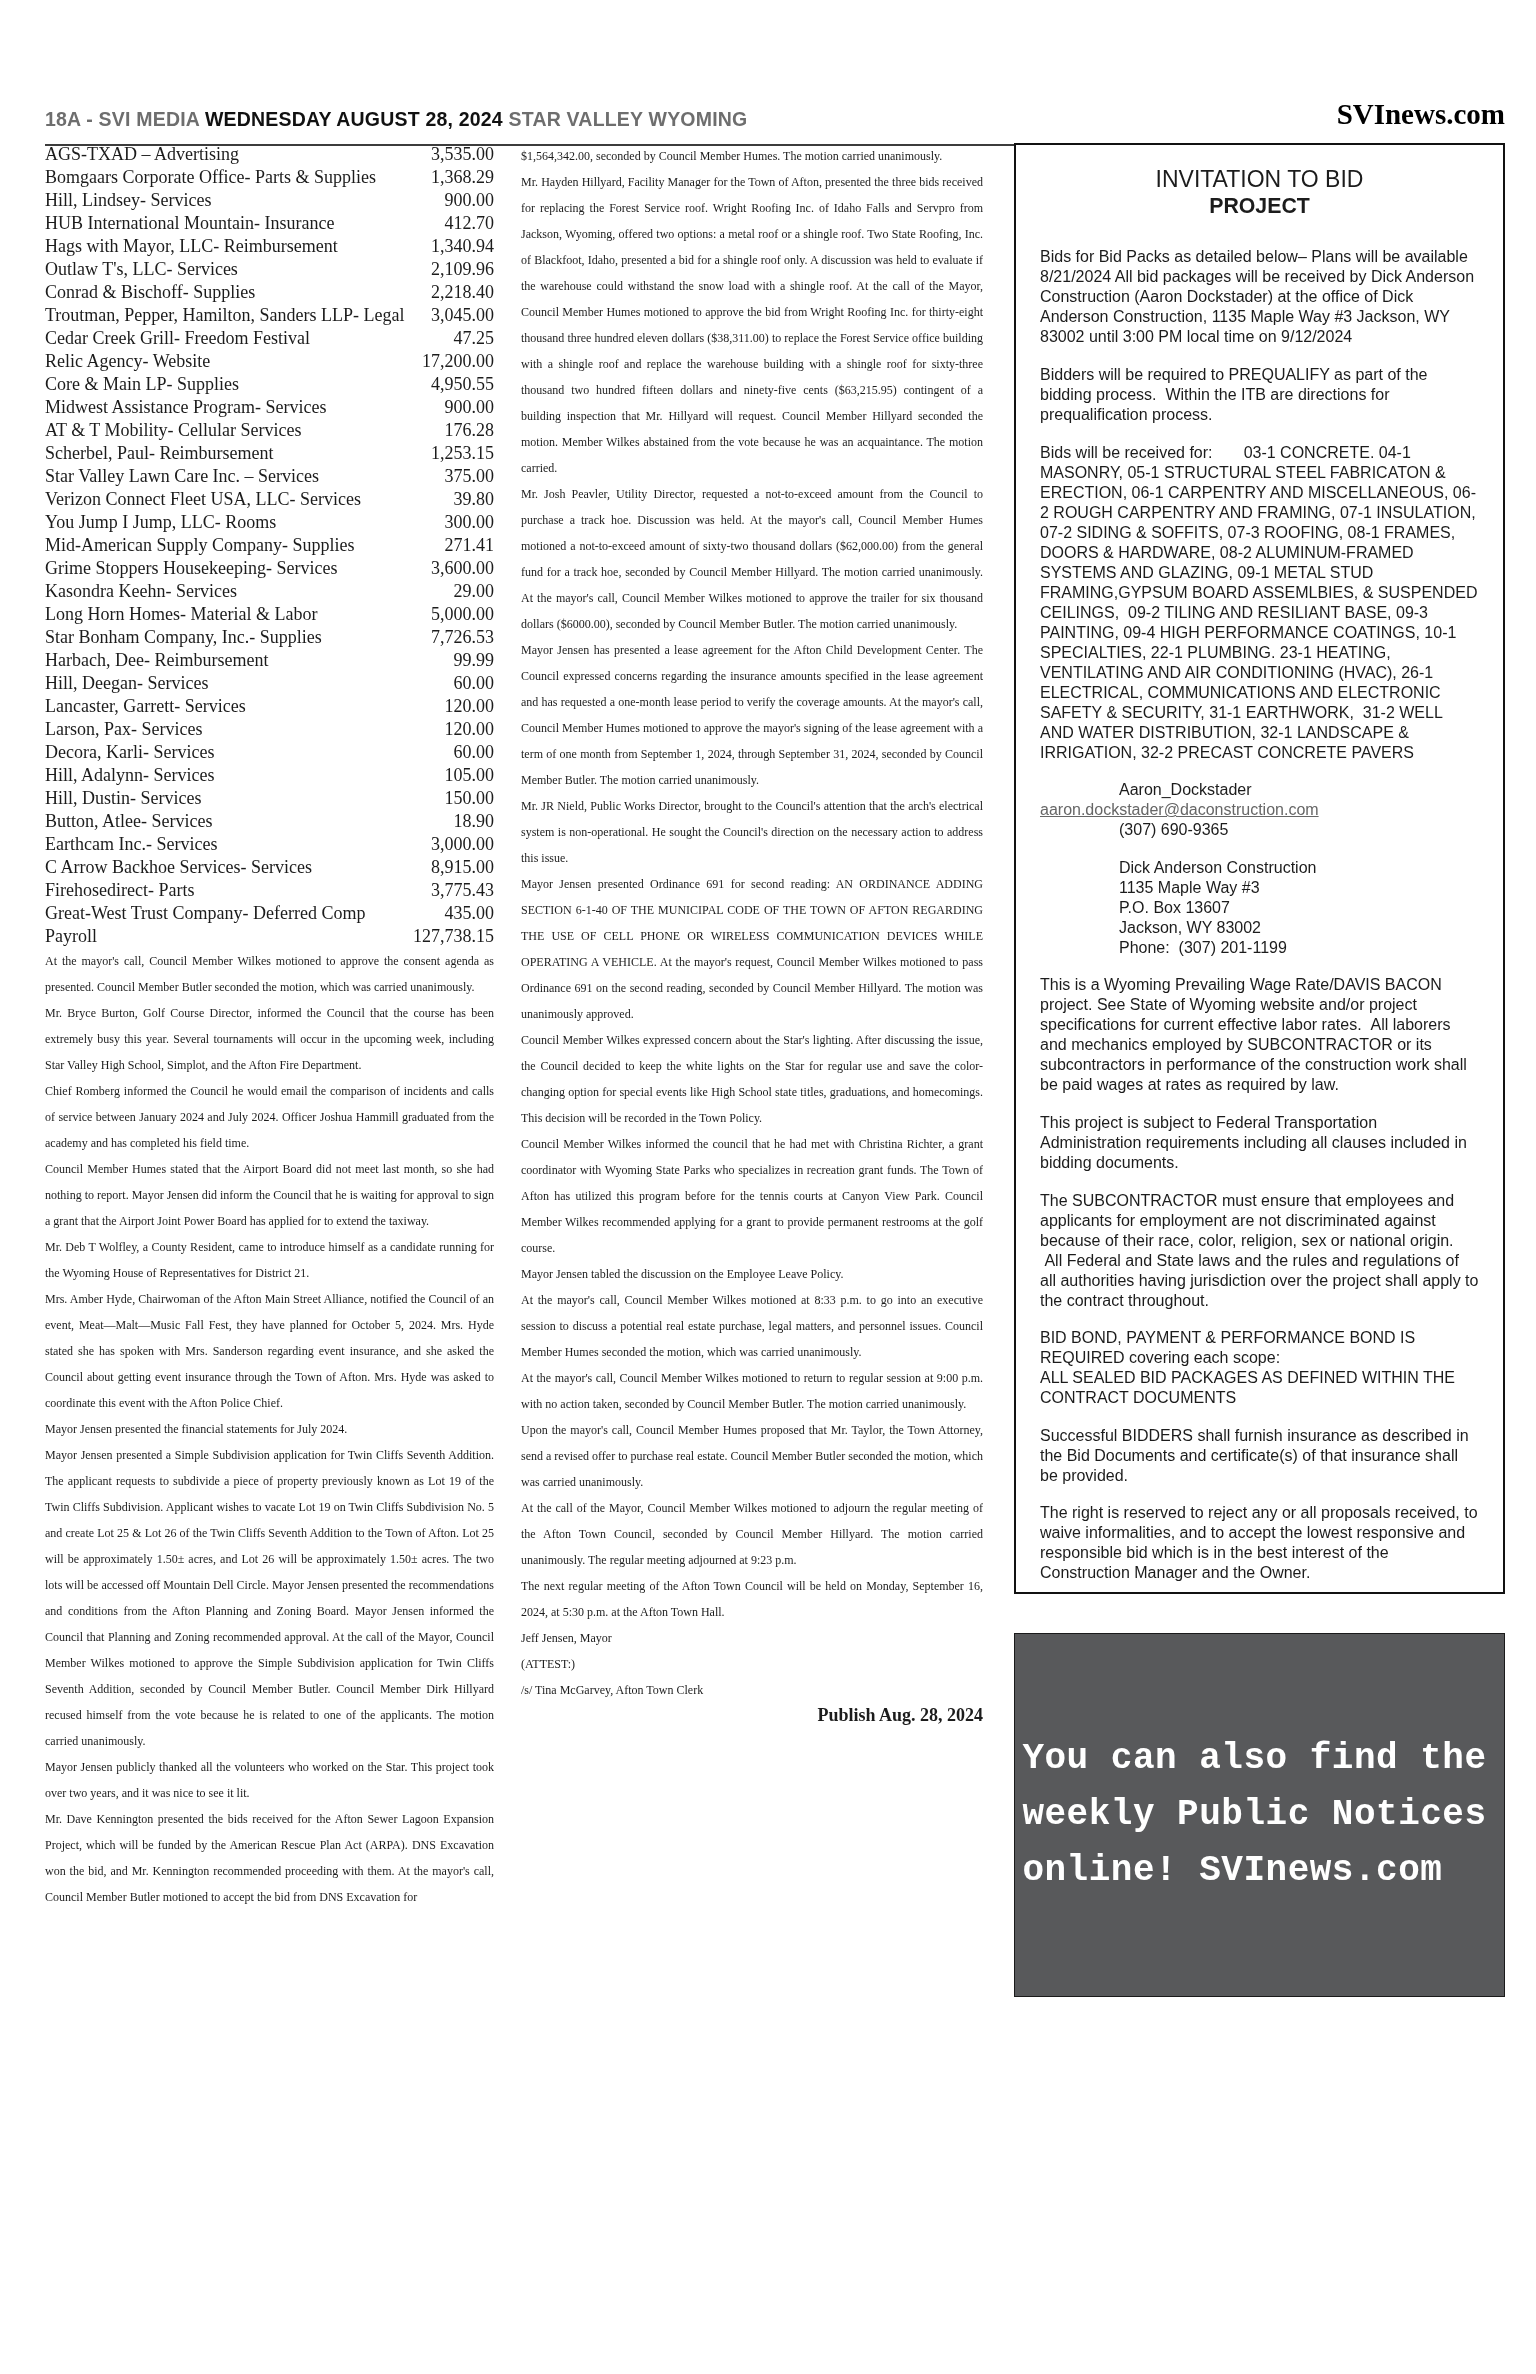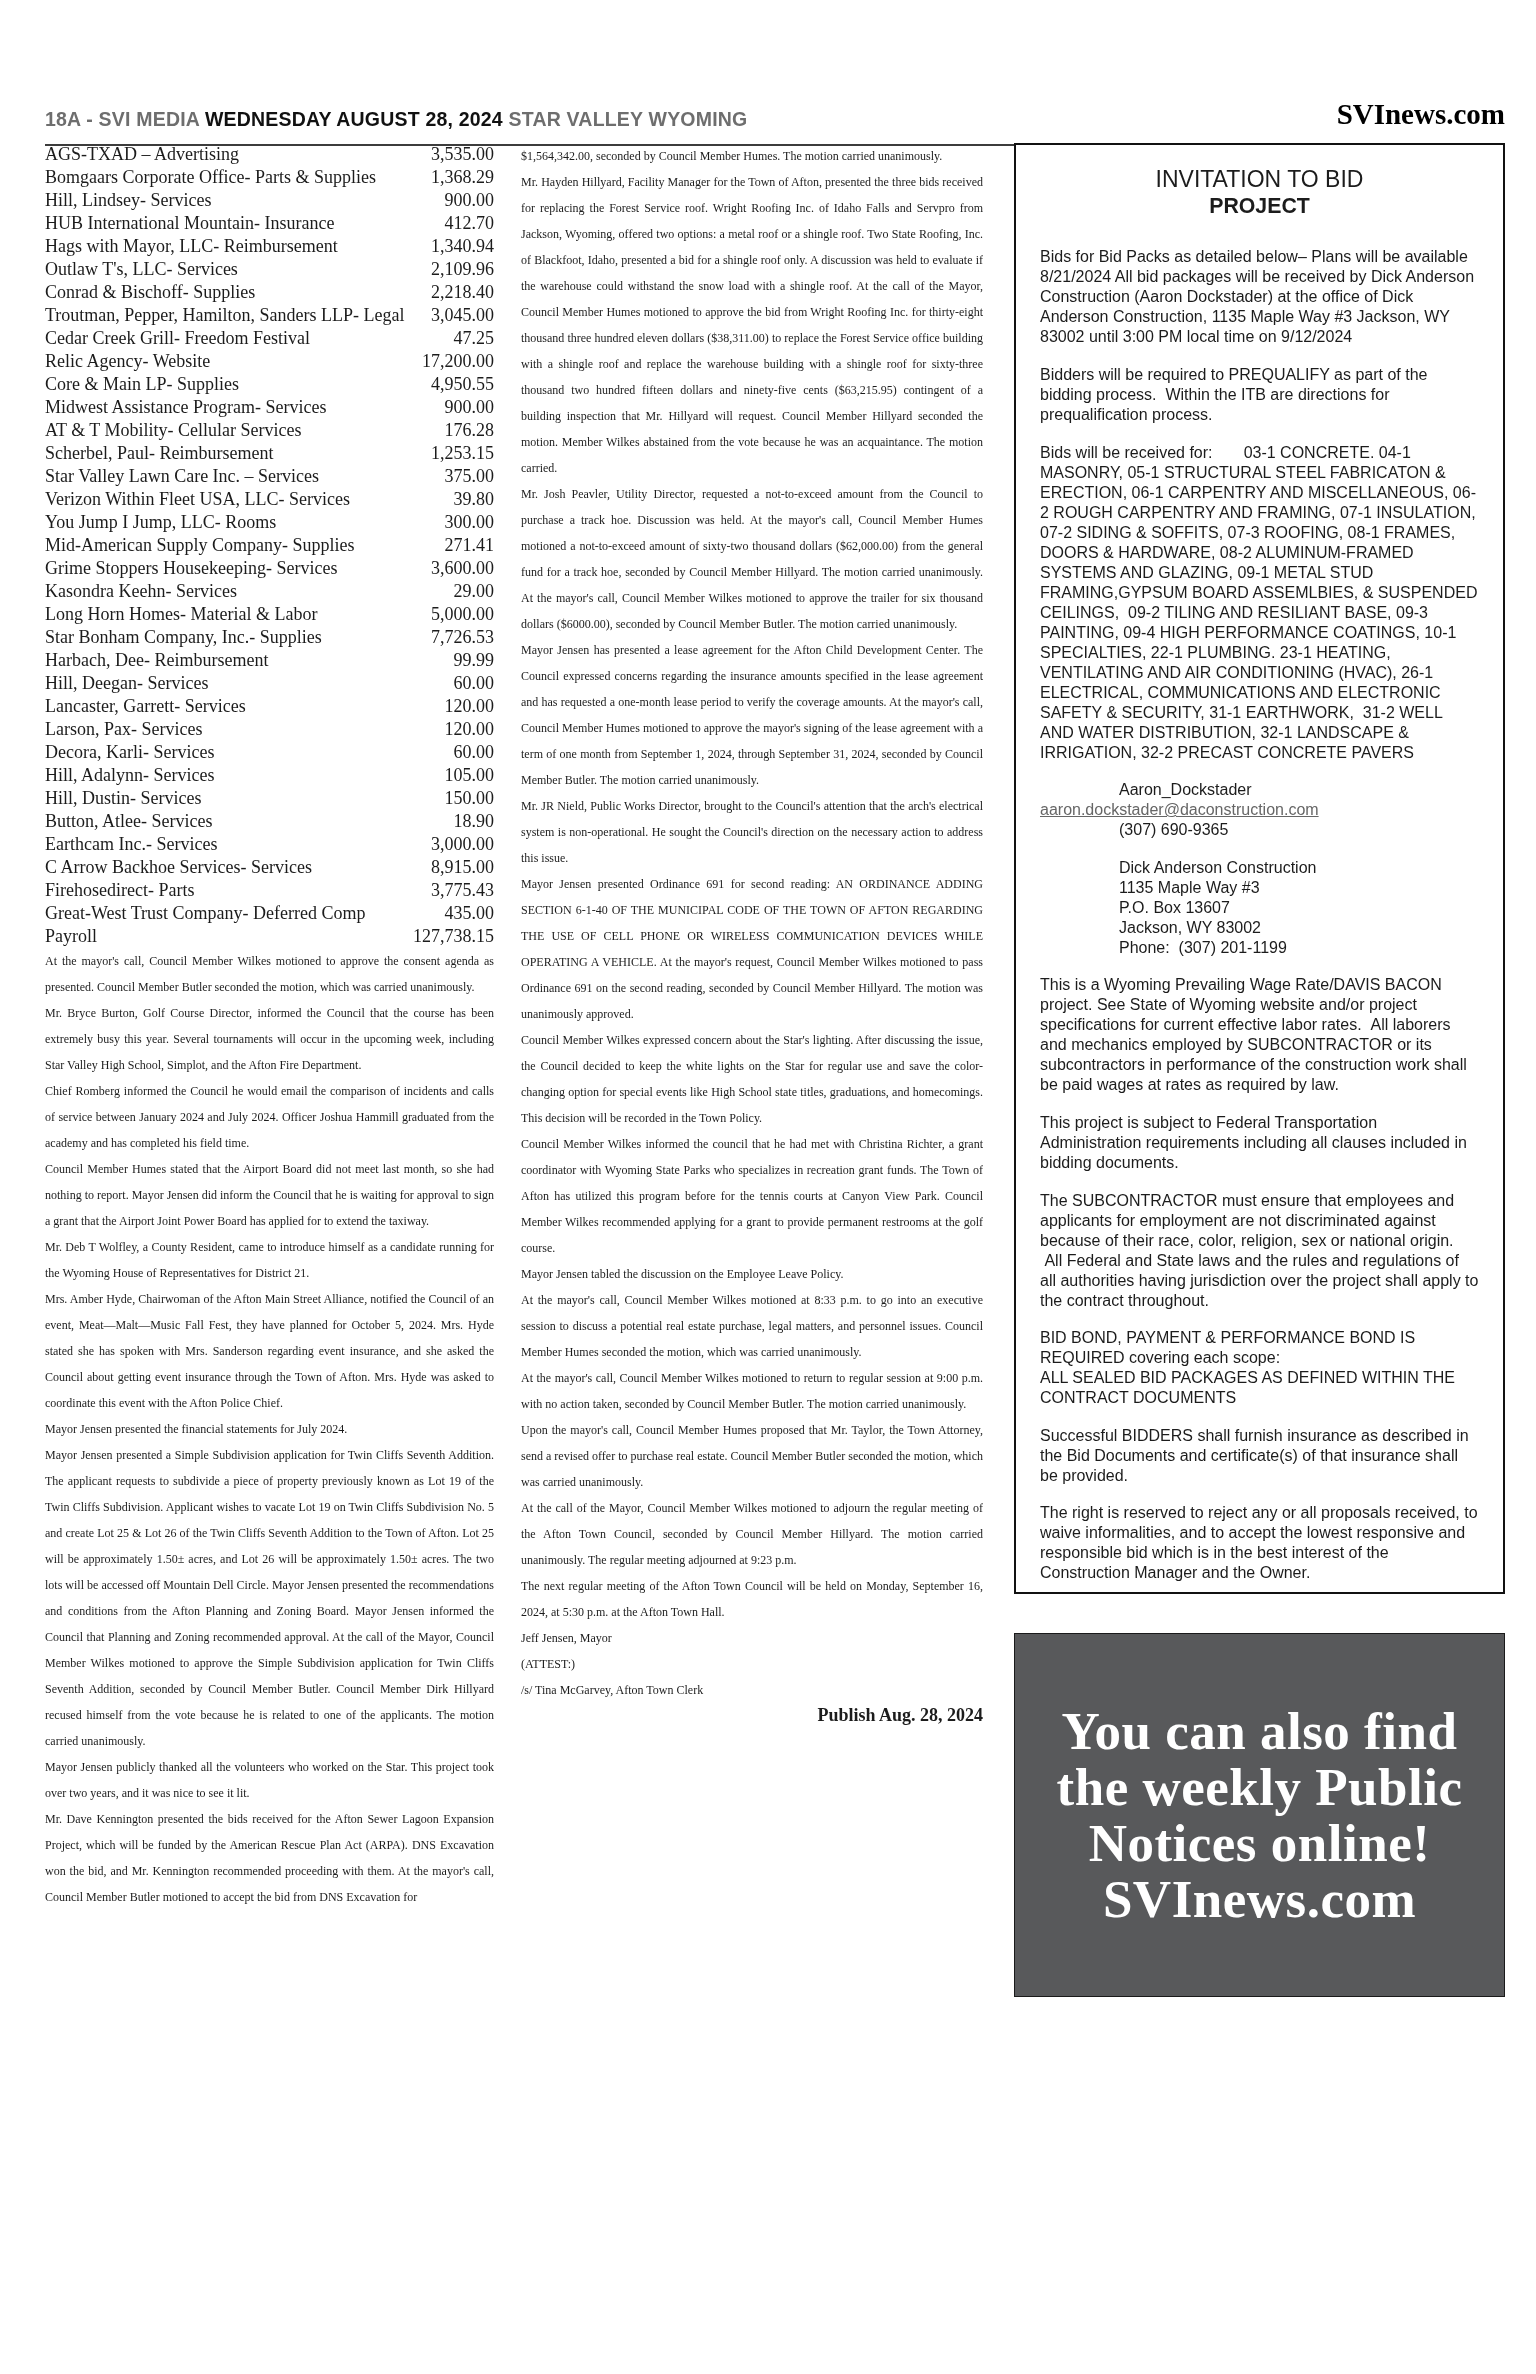--- a/index.html
+++ b/index.html
@@ -65,22 +65,22 @@
     margin-top:auto;font-family:"Liberation Serif", serif;font-weight:bold;
     font-size:24px;text-align:left;
   }
   
   .promo-box{
     box-sizing:border-box;margin-top:39px;width:491px;height:364px;
     border:1.9px solid #1a1a1a;background:var(--promo-bg);
     display:flex;align-items:center;justify-content:center;padding:0 7.4px;
   }
   .promo-text{
-    color:var(--promo-fg);font-family:Liberation Serif, serif;
-    font-weight:bold;font-size:53px;line-height:56px;text-align:center;letter-spacing:0.5px;
+    color:var(--promo-fg);font-family:Liberation Mono, monospace;
+    font-weight:bold;font-size:36px;line-height:56px;letter-spacing:0.5px;
   }
 </style>
 </head>
 <body>
 
 <div class="page">
 
   <header class="masthead">
     <div class="masthead-left">
       <span>18A - SVI MEDIA </span><span class="date">WEDNESDAY AUGUST 28, 2024</span><span> STAR VALLEY WYOMING</span>
@@ -160,21 +160,21 @@
           <span>Scherbel, Paul- Reimbursement</span>
           <span class="amt">1,253.15</span>
         </div>
 
         <div class="exp-row">
           <span>Star Valley Lawn Care Inc. – Services</span>
           <span class="amt">375.00</span>
         </div>
 
         <div class="exp-row">
-          <span>Verizon Within Fleet USA, LLC- Services</span>
+          <span>Verizon Connect Fleet USA, LLC- Services</span>
           <span class="amt">39.80</span>
         </div>
 
         <div class="exp-row">
           <span>You Jump I Jump, LLC- Rooms</span>
           <span class="amt">300.00</span>
         </div>
 
         <div class="exp-row">
           <span>Mid-American Supply Company- Supplies</span>

